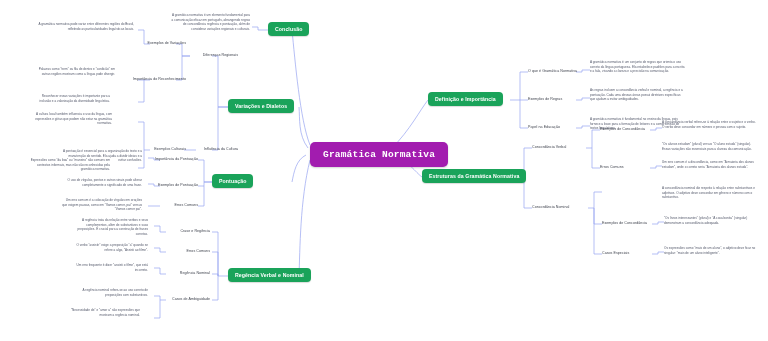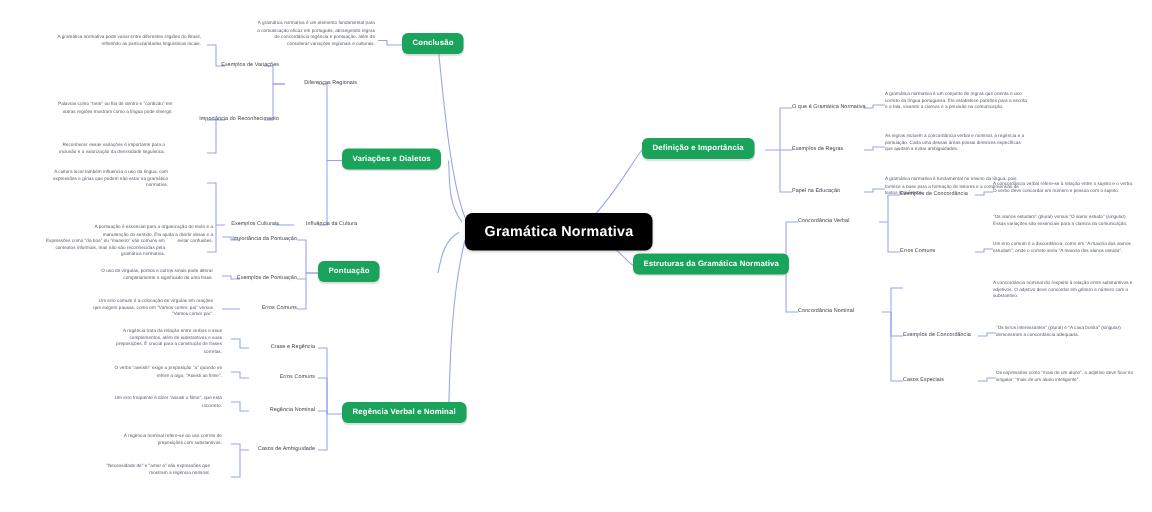--- a/index.html
+++ b/index.html
@@ -6,24 +6,25 @@
   body{
     width:768px;height:341px;background:#ffffff;overflow:hidden;
     font-family:"Liberation Sans","DejaVu Sans",sans-serif;
     -webkit-font-smoothing:antialiased;
   }
   #canvas{position:relative;width:768px;height:341px;}
   svg.links{position:absolute;left:0;top:0;width:768px;height:341px;pointer-events:none;}
   .node{position:absolute;box-sizing:border-box;}
 
   .root{
-    background:#000000;color:#fff;border-radius:5px;
+    background:#a21caf;color:#fff;border-radius:5px;
     font-size:9.5px;font-weight:600;letter-spacing:.2px;
     padding:7px 13px;white-space:nowrap;
     box-shadow:0 1px 2px rgba(0,0,0,.18);
+    font-family:Liberation Mono, monospace;
   }
   .branch{
     background:#1aa35a;color:#fff;border-radius:4px;
     font-size:5.2px;font-weight:600;letter-spacing:.1px;
     padding:4px 7px;white-space:nowrap;text-align:center;
     box-shadow:0 1px 1px rgba(0,0,0,.14);
   }
   .sub{
     color:#3b3f4a;font-size:3.6px;line-height:1.45;letter-spacing:.05px;
     white-space:nowrap;

